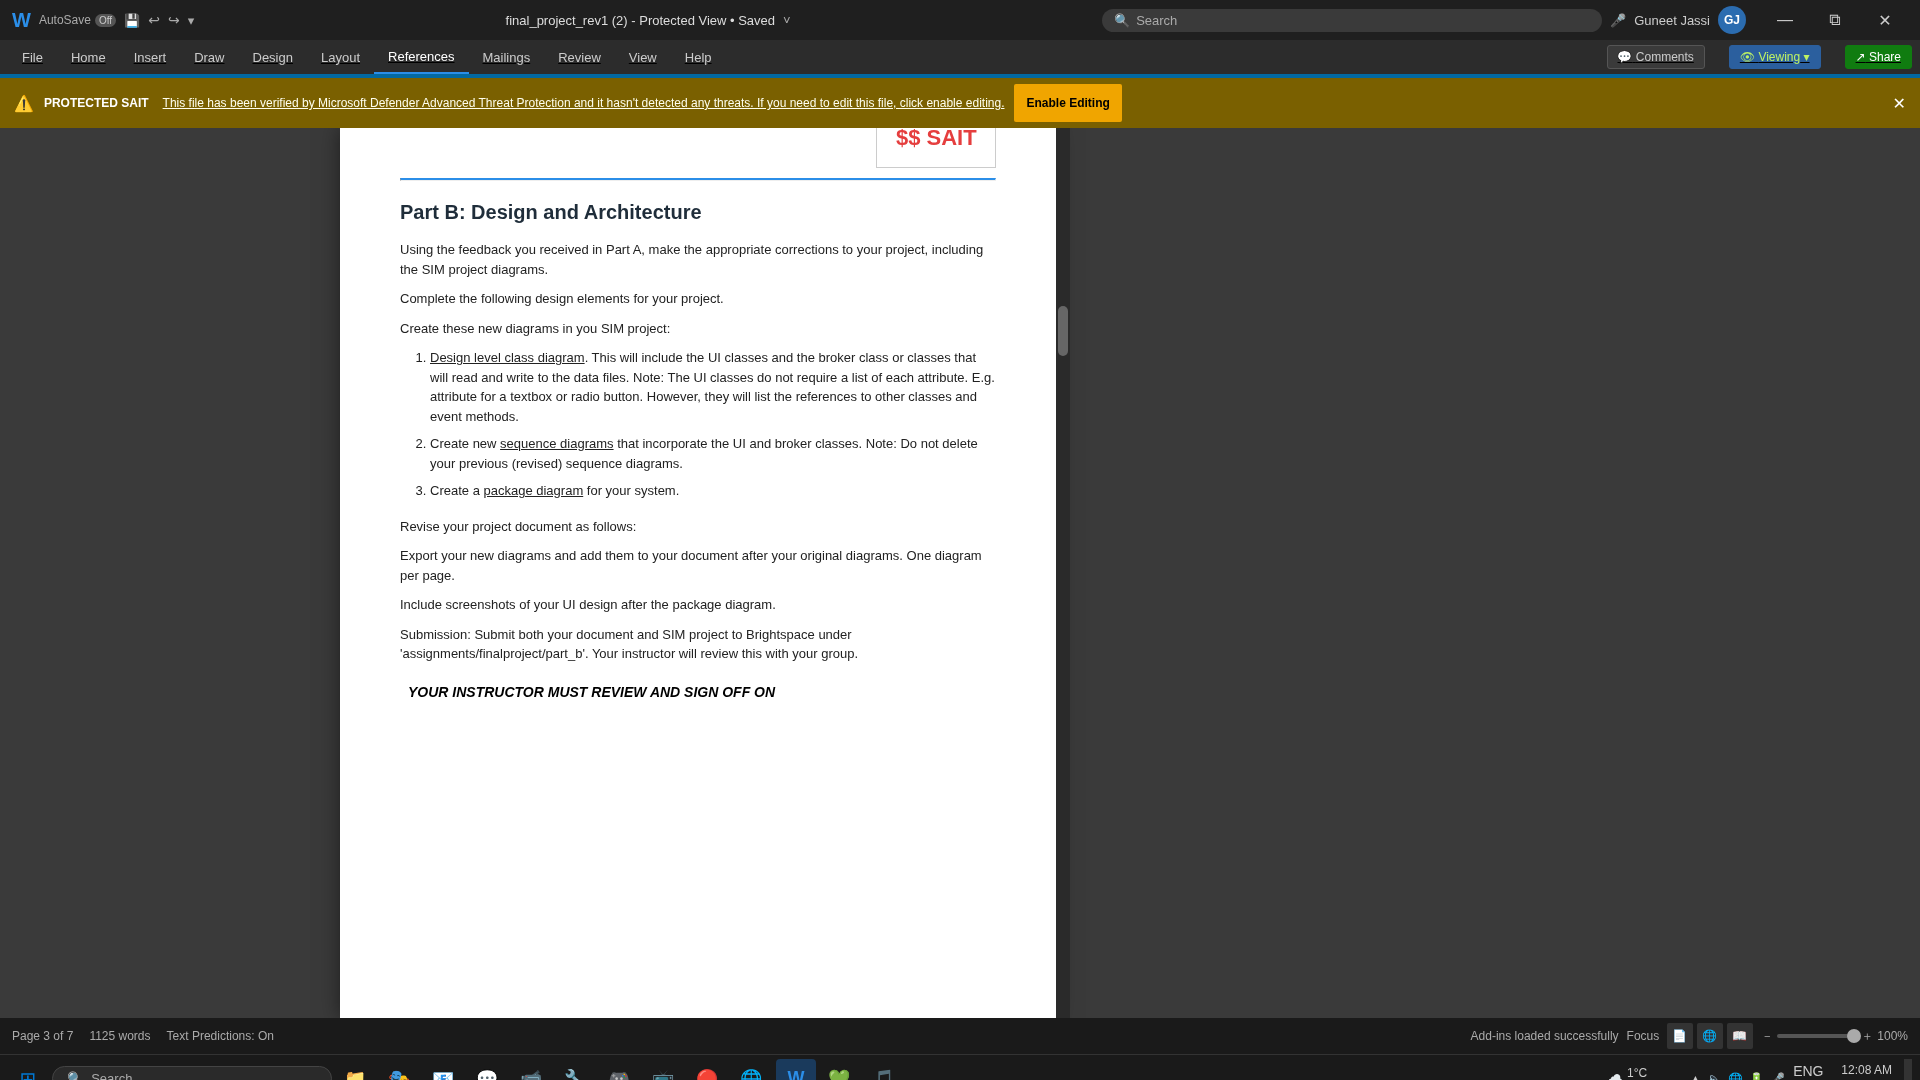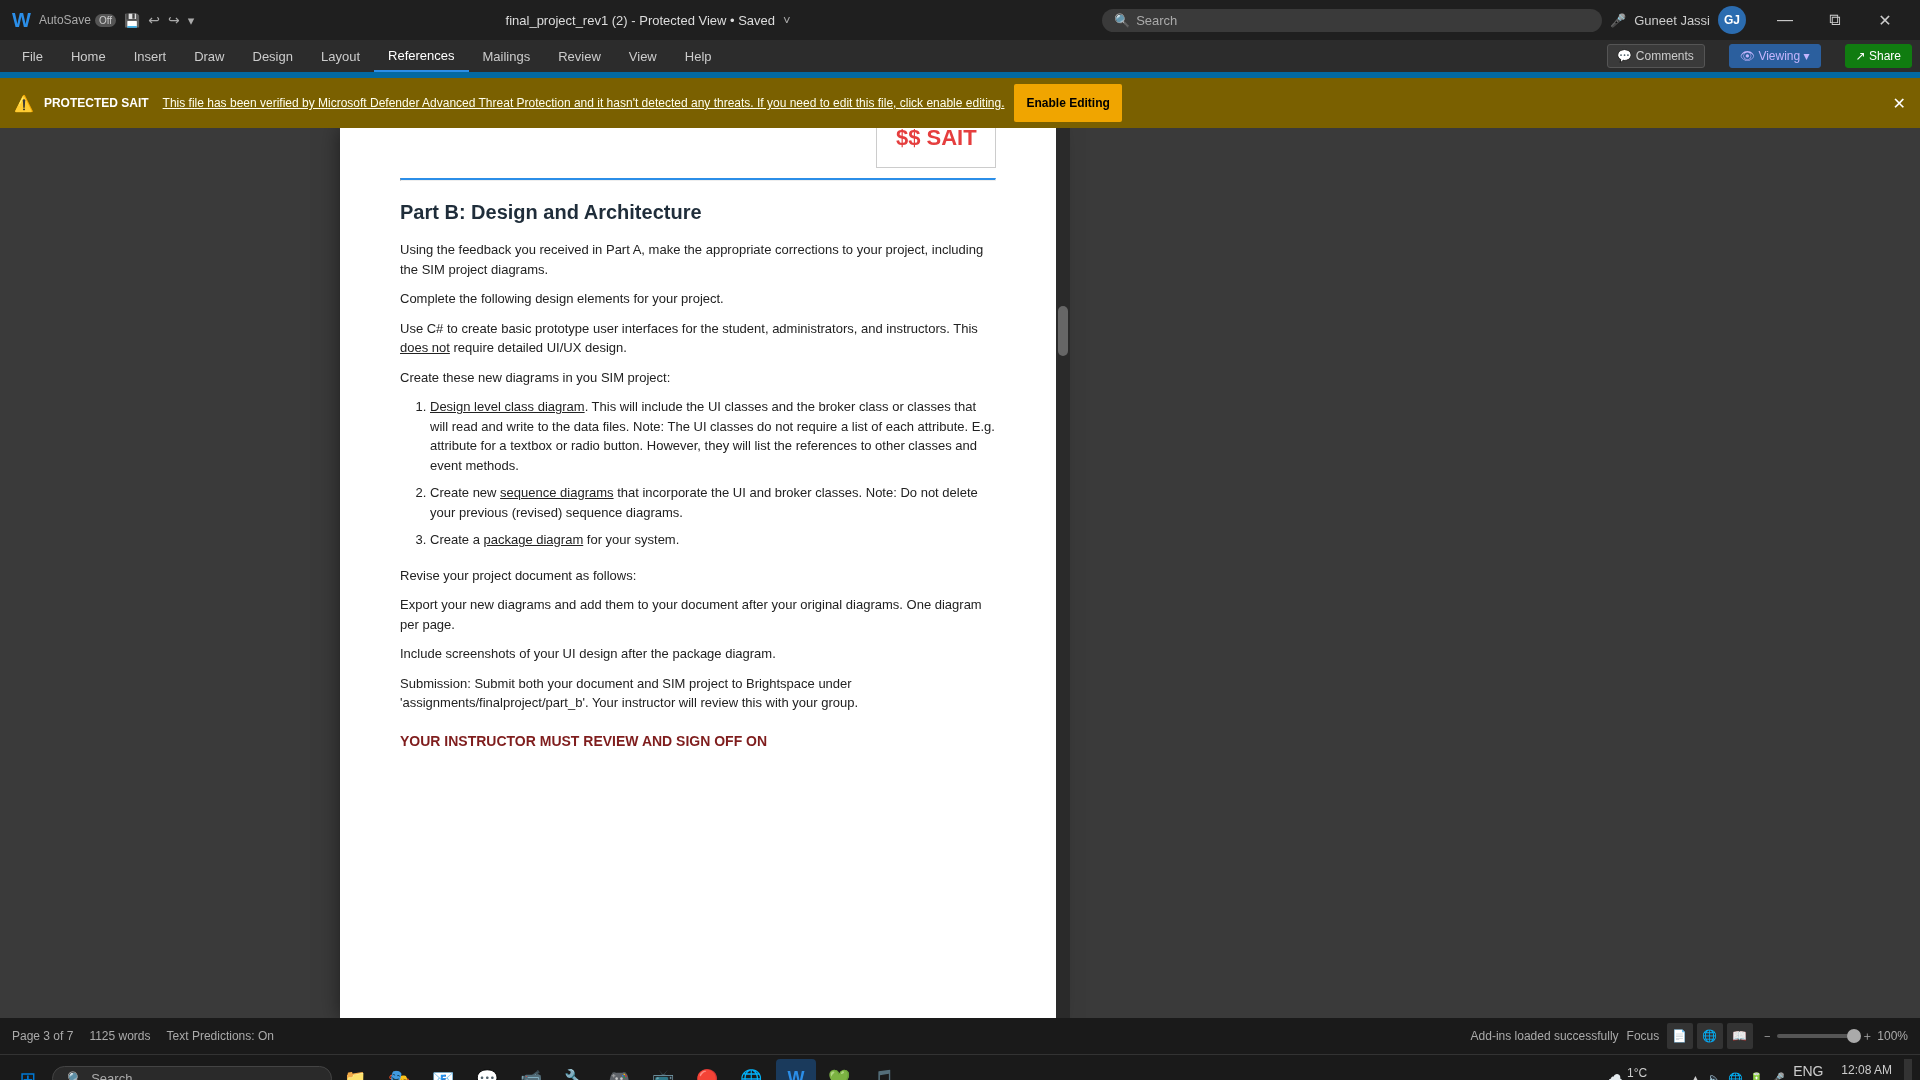--- a/index.html
+++ b/index.html
@@ -29,34 +29,34 @@
     }
     .win-buttons { display: flex; gap: 4px; margin-left: 8px; }
     .win-btn { 
       width: 46px; height: 32px; border: none; background: transparent; 
       color: #ccc; cursor: pointer; font-size: 16px; display: flex; align-items: center; justify-content: center;
     }
 
     
     .ribbon {
       background: #2c2c2c; height: 38px; display: flex; align-items: center;
-      border-bottom: 6px solid #0369a1; padding: 0 8px;
+      border-bottom: 4px solid #0369a1; padding: 0 8px; text-decoration: underline;
     }
     .ribbon-tabs { display: flex; align-items: center; height: 100%; }
     .ribbon-tab { 
       padding: 0 14px; height: 100%; display: flex; align-items: center;
       color: #ccc; font-size: 13px; cursor: pointer;
     }
     .ribbon-tab.active { color: #fff; border-bottom: 2px solid #2b8ee8; }
     .ribbon-right { margin-left: auto; display: flex; gap: 24px; align-items: center; }
     .ribbon-btn { 
       background: #3a3a3a; border: 1px solid #555; color: #ccc; 
       padding: 4px 10px; border-radius: 3px; font-size: 12px; cursor: pointer;
     }
-    .ribbon-btn.primary { background: #2b5f9e; border-color: #2b5f9e; color: #c4b5fd; }
+    .ribbon-btn.primary { background: #2b5f9e; border-color: #2b5f9e; color: #bef264; }
     .ribbon-btn.share { background: #107c10; border-color: #107c10; color: white; }
 
     
     .protected-bar {
       background: #7a6000; display: flex; align-items: center; 
       padding: 6px 14px; gap: 10px; min-height: 38px;
     }
     .protected-bar-icon { font-size: 16px; }
     .protected-bar-label { 
       color: #fff; font-weight: bold; font-size: 12px; margin-right: 4px;
@@ -82,21 +82,21 @@
       overflow: hidden; position: relative;
     }
     .doc-right-margin { flex: 1; background: #3a3a3a; }
 
     
     .doc-heading { font-size: 20px; font-weight: bold; color: #1f2d3a; margin-bottom: 16px; }
     .doc-para { font-size: 13px; color: #222; margin-bottom: 10px; line-height: 1.5; }
     .doc-underline { text-decoration: underline; }
     .doc-list { margin-left: 30px; margin-bottom: 10px; }
     .doc-list li { font-size: 13px; color: #222; margin-bottom: 8px; line-height: 1.5; }
-    .doc-italic-bold { font-weight: bold; font-size: 14px; color: #7f1d1d; }
+    .doc-italic-bold { font-style: italic; font-weight: bold; font-size: 14px; color: #000000; margin-left: 8px; }
     .blue-rule { border-top: 2px solid #2b8ee8; margin-bottom: 20px; }
     .logo-area { 
       float: right; margin-top: -60px; 
       background: #fff; border: 1px solid #ccc; padding: 8px; 
       width: 120px; height: 60px; display: flex; align-items: center; justify-content: center;
     }
     .logo-text { font-size: 22px; font-weight: bold; color: #e53e3e; }
 
     
     .status-bar {
@@ -223,21 +223,20 @@
         <div class="logo-area">
           <span class="logo-text">$$ SAIT</span>
         </div>
       </div>
       <hr class="blue-rule">
 
       <h2 class="doc-heading">Part B: Design and Architecture</h2>
 
       <p class="doc-para">Using the feedback you received in Part A, make the appropriate corrections to your project, including the SIM project diagrams.</p>
       <p class="doc-para">Complete the following design elements for your project.</p>
-      <p class="doc-para">Use C# to create basic prototype user interfaces for the student, administrators, and instructors. This <span class="doc-underline">does not</span> require detailed UI/UX design.</p>
       <p class="doc-para">Create these new diagrams in you SIM project:</p>
 
       <ol class="doc-list">
         <li>
           <span class="doc-underline">Design level class diagram</span>. This will include the UI classes and the broker class or classes that will read and write to the data files. Note: The UI classes do not require a list of each attribute. E.g. attribute for a textbox or radio button. However, they will list the references to other classes and event methods.
         </li>
         <li>
           Create new <span class="doc-underline">sequence diagrams</span> that incorporate the UI and broker classes. Note: Do not delete your previous (revised) sequence diagrams.
         </li>
         <li>

